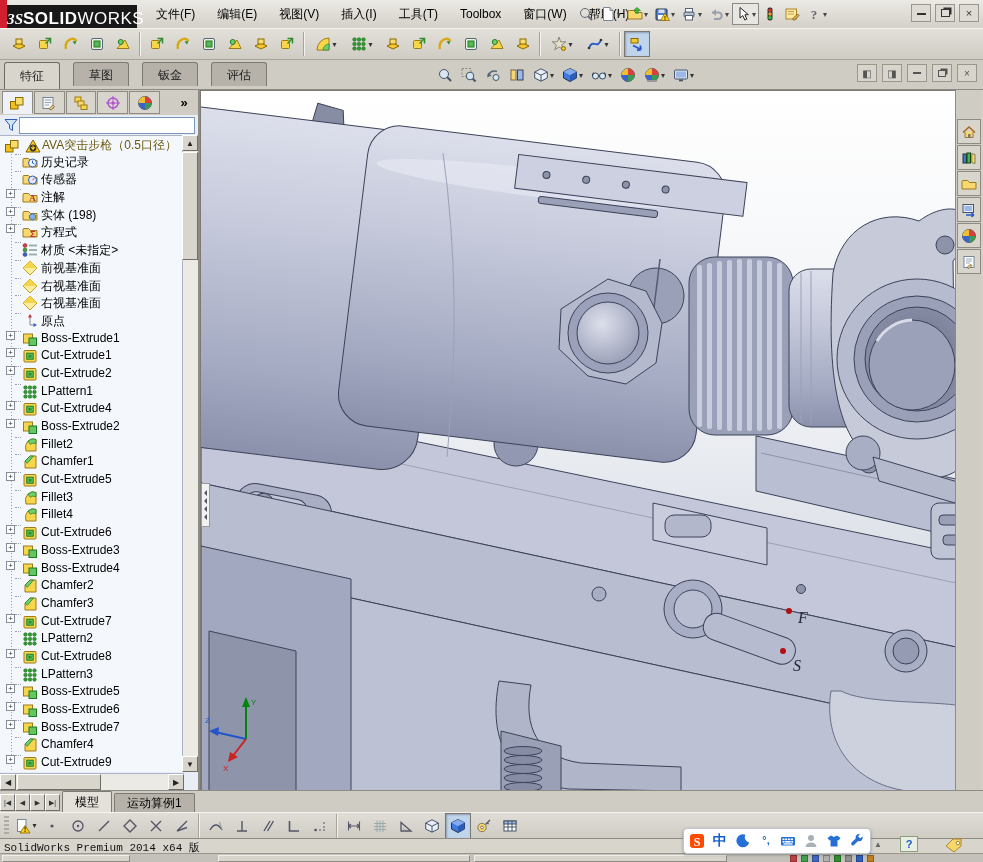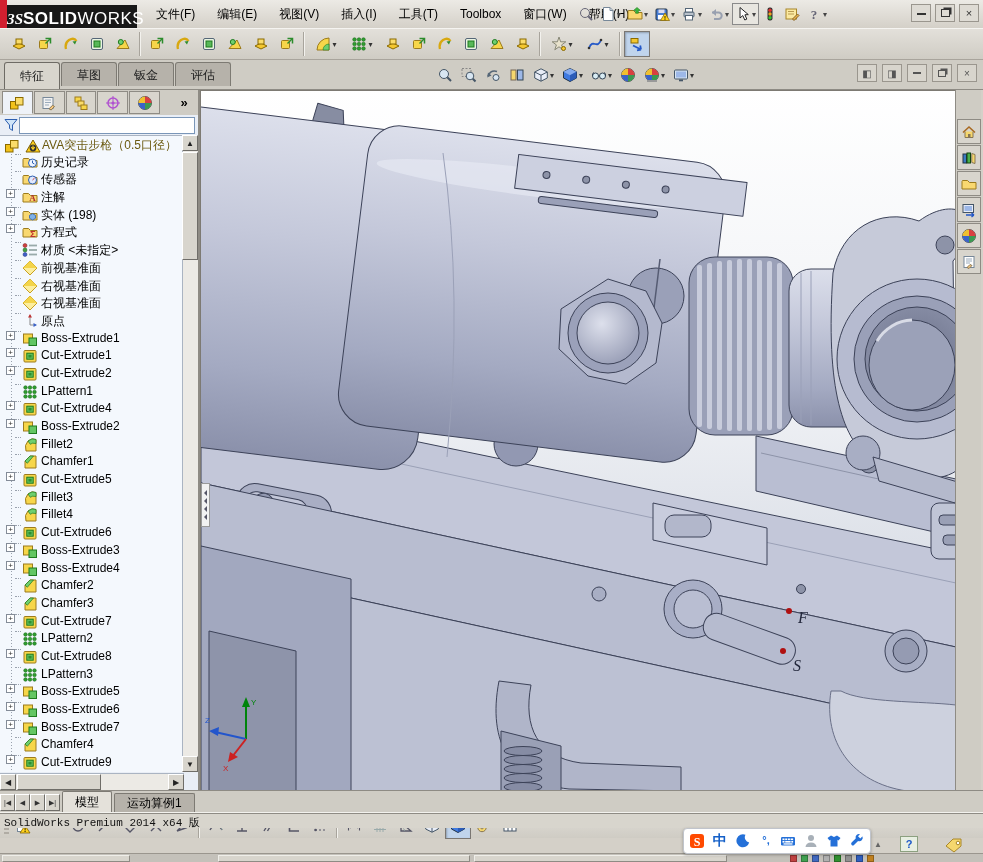--- a/index.html
+++ b/index.html
@@ -37,21 +37,21 @@
           border:1px solid transparent; }
   .tbtn.dd { width:36px; }
   .tbtn.pressed { border:1px solid #7a7а72; border:1px solid #7a7672; background:#c0d4ec;
                   box-shadow:inset 1px 1px 2px rgba(0,0,0,.25); }
   .tsep { width:2px; height:24px; margin:0 3px; border-left:1px solid #a8a49c; border-right:1px solid #f3f2ee; }
   .ddarrow { font-size:8px; color:#333; margin-left:1px; }
 
   
   #cmdrow { position:absolute; left:0; top:60px; width:983px; height:30px; background:#cfccc4;
             border-bottom:1px solid #8e8b84; }
-  #cmdtabs { position:absolute; left:4px; bottom:0; display:flex; }
+  #cmdtabs { position:absolute; left:4px; bottom:0; display:flex;gap:12px; }
   .ctab { width:56px; height:24px; line-height:24px; text-align:center; margin-right:1px;
           background:#b6b2aa; border:1px solid #7d7a73; border-bottom:none; color:#222;
           border-radius:3px 3px 0 0; }
   .ctab.active { background:#d8d5cd; height:27px; line-height:27px; border-color:#6e6b65; font-weight:normal; }
   #headsup { position:absolute; left:433px; top:3px; display:flex; align-items:center; }
   .hbtn { height:24px; display:flex; align-items:center; padding:0 3px; border:1px solid transparent; }
   #doc-controls { position:absolute; right:6px; top:4px; display:flex; gap:5px; align-items:center; }
   .dbtn { width:20px; height:18px; border:1px solid #9a968e; background:#d8d5cd; color:#555;
           display:flex; align-items:center; justify-content:center; font-size:10px; }
 
@@ -107,21 +107,21 @@
             font-size:7px; display:flex; align-items:center; justify-content:center; color:#333; margin-bottom:1px; }
   .mtab { padding:0 12px; height:19px; line-height:19px; background:#b6b2aa; border:1px solid #7d7a73; border-bottom:none;
           margin-left:2px; font-size:12px; border-radius:2px 2px 0 0; }
   .mtab.active { background:#e4e1da; height:21px; line-height:21px; }
 
   #bottombar { position:absolute; left:0; top:812px; width:983px; height:26px;
                background:linear-gradient(#e0ddd7,#cfccc4); border-top:1px solid #f3f2ee; display:flex; align-items:center; padding-left:4px; }
   #bottombar .grip { width:5px; height:20px; margin-right:4px;
       background:repeating-linear-gradient(#b0aca4 0 2px, transparent 2px 4px); }
 
-  #statusbar { position:absolute; left:0; top:813px; width:983px; height:15px; background:#d8d5cd;
+  #statusbar { position:absolute; left:0; top:838px; width:983px; height:15px; background:#d8d5cd;
                border-top:1px solid #8e8b84; font-size:11px; padding:1px 4px; color:#111;
                font-family:"Liberation Mono", monospace; }
 
   #taskbar { position:absolute; left:0; top:853px; width:983px; height:9px; background:#c4c1ba; border-top:1px solid #9a968e; }
   .tk-box { position:absolute; top:1px; height:7px; background:#d8d5cd; border:1px solid; border-color:#efeee9 #8e8b84 #8e8b84 #efeee9; }
   .tk-tray { position:absolute; top:1px; width:7px; height:7px; border:1px solid rgba(0,0,0,.25); }
 
   
   #ime { position:absolute; left:683px; top:828px; width:188px; height:26px; background:#fff;
          border:1px solid #c0c4cc; border-radius:4px; box-shadow:0 1px 3px rgba(0,0,0,.3);

